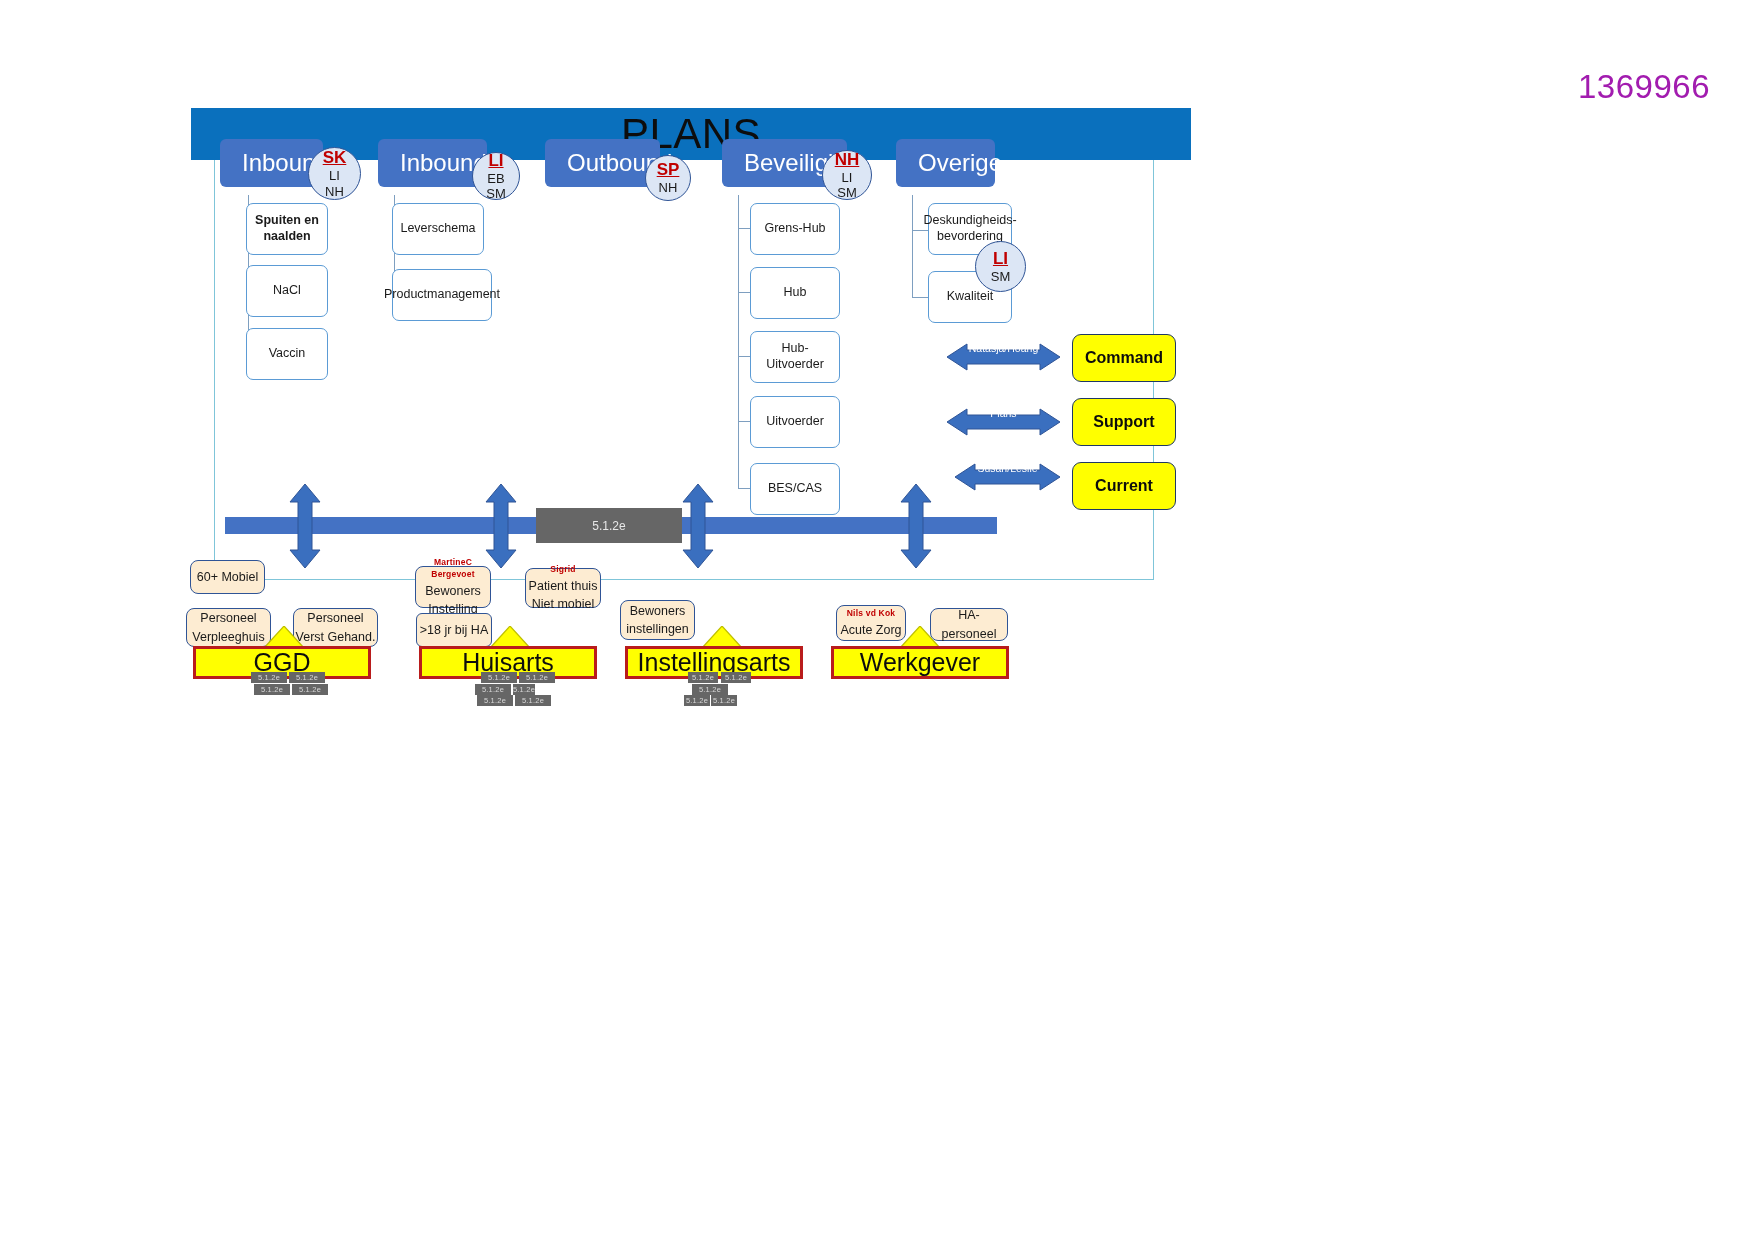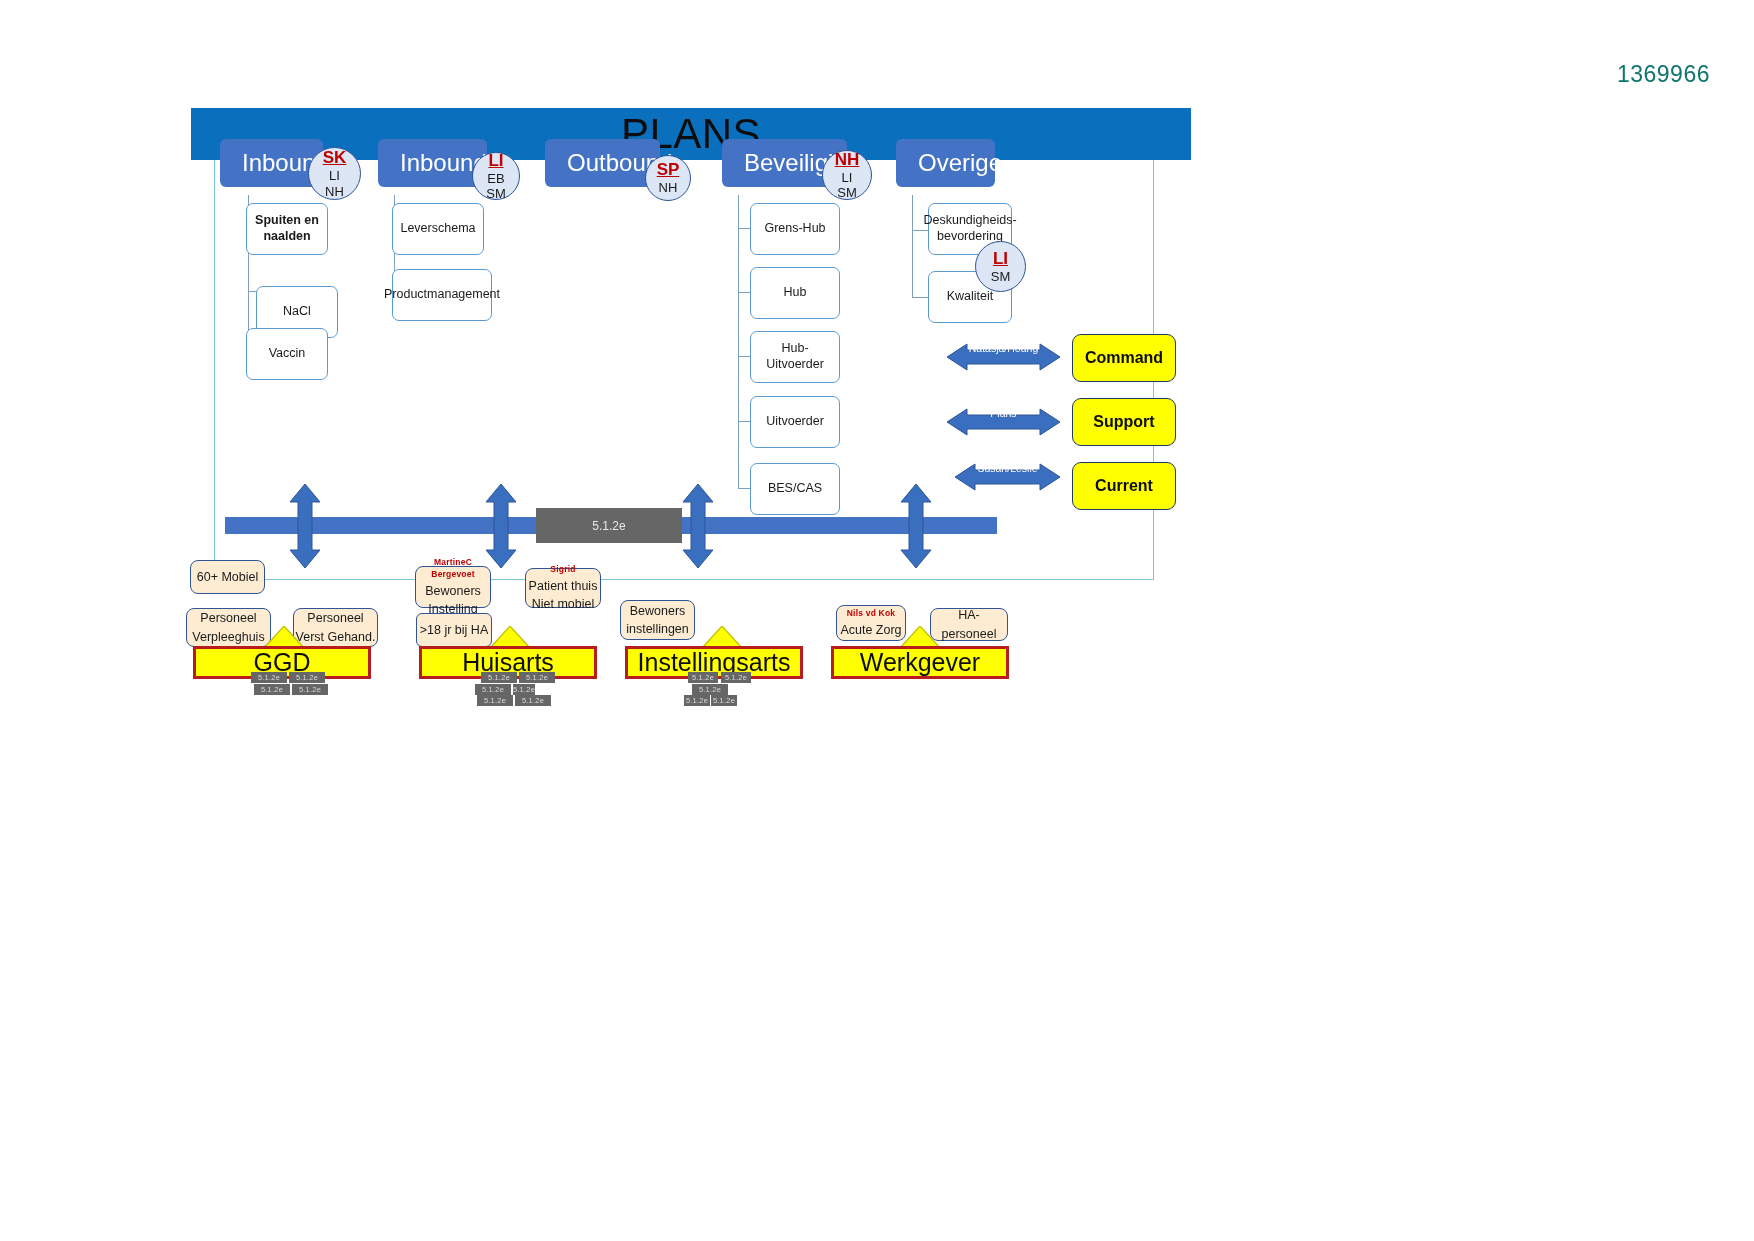--- a/index.html
+++ b/index.html
@@ -5,22 +5,22 @@
   * { box-sizing: border-box; }
   html, body { margin:0; padding:0; }
   body {
     width:1754px; height:1241px;
     background:#ffffff;
     font-family:"Liberation Sans", sans-serif;
     position:relative;
     overflow:hidden;
   }
   .page-number {
-    position:absolute; right:44px; top:61px;
-    font-size:23px; color:#0f766e; letter-spacing:0.5px;
+    position:absolute; right:44px; top:68px;
+    font-size:33px; color:#a21caf; letter-spacing:0.5px;
   }
   
   .plans-frame {
     position:absolute; left:214px; top:110px;
     width:940px; height:470px;
     border:1px solid #7fc5d9;
     background:#fff;
   }
   .plans-banner {
     position:absolute; left:191px; top:108px;
@@ -153,21 +153,21 @@
 <div class="plans-title">PLANS</div>
 
 <div class="col" style="left:220px; top:139px; width:130px;">
   <div class="col-header" style="width:103px;">Inbound</div>
   <div class="col-tree" style="height:200px;">
     <div class="connector-v" style="left:28px; top:0; height:160px;"></div>
     <div class="connector-h" style="left:28px; top:34px; width:20px;"></div>
     <div class="connector-h" style="left:28px; top:96px; width:20px;"></div>
     <div class="connector-h" style="left:28px; top:159px; width:20px;"></div>
     <div class="node" style="left:26px; top:8px; width:82px; height:52px;font-weight:bold;">Spuiten en naalden</div>
-    <div class="node" style="left:36px; top:70px; width:82px; height:52px;margin-top:21px;">NaCl</div>
+    <div class="node" style="left:26px; top:70px; width:82px; height:52px;">NaCl</div>
     <div class="node" style="left:26px; top:133px; width:82px; height:52px;">Vaccin</div>
   </div>
 </div>
 <div class="owner" style="left:308px; top:147px; width:53px; height:53px;">
   <div class="lead">SK</div>
   <div>LI</div>
   <div>NH</div>
 </div>
 
 <div class="col" style="left:378px; top:139px; width:130px;">

